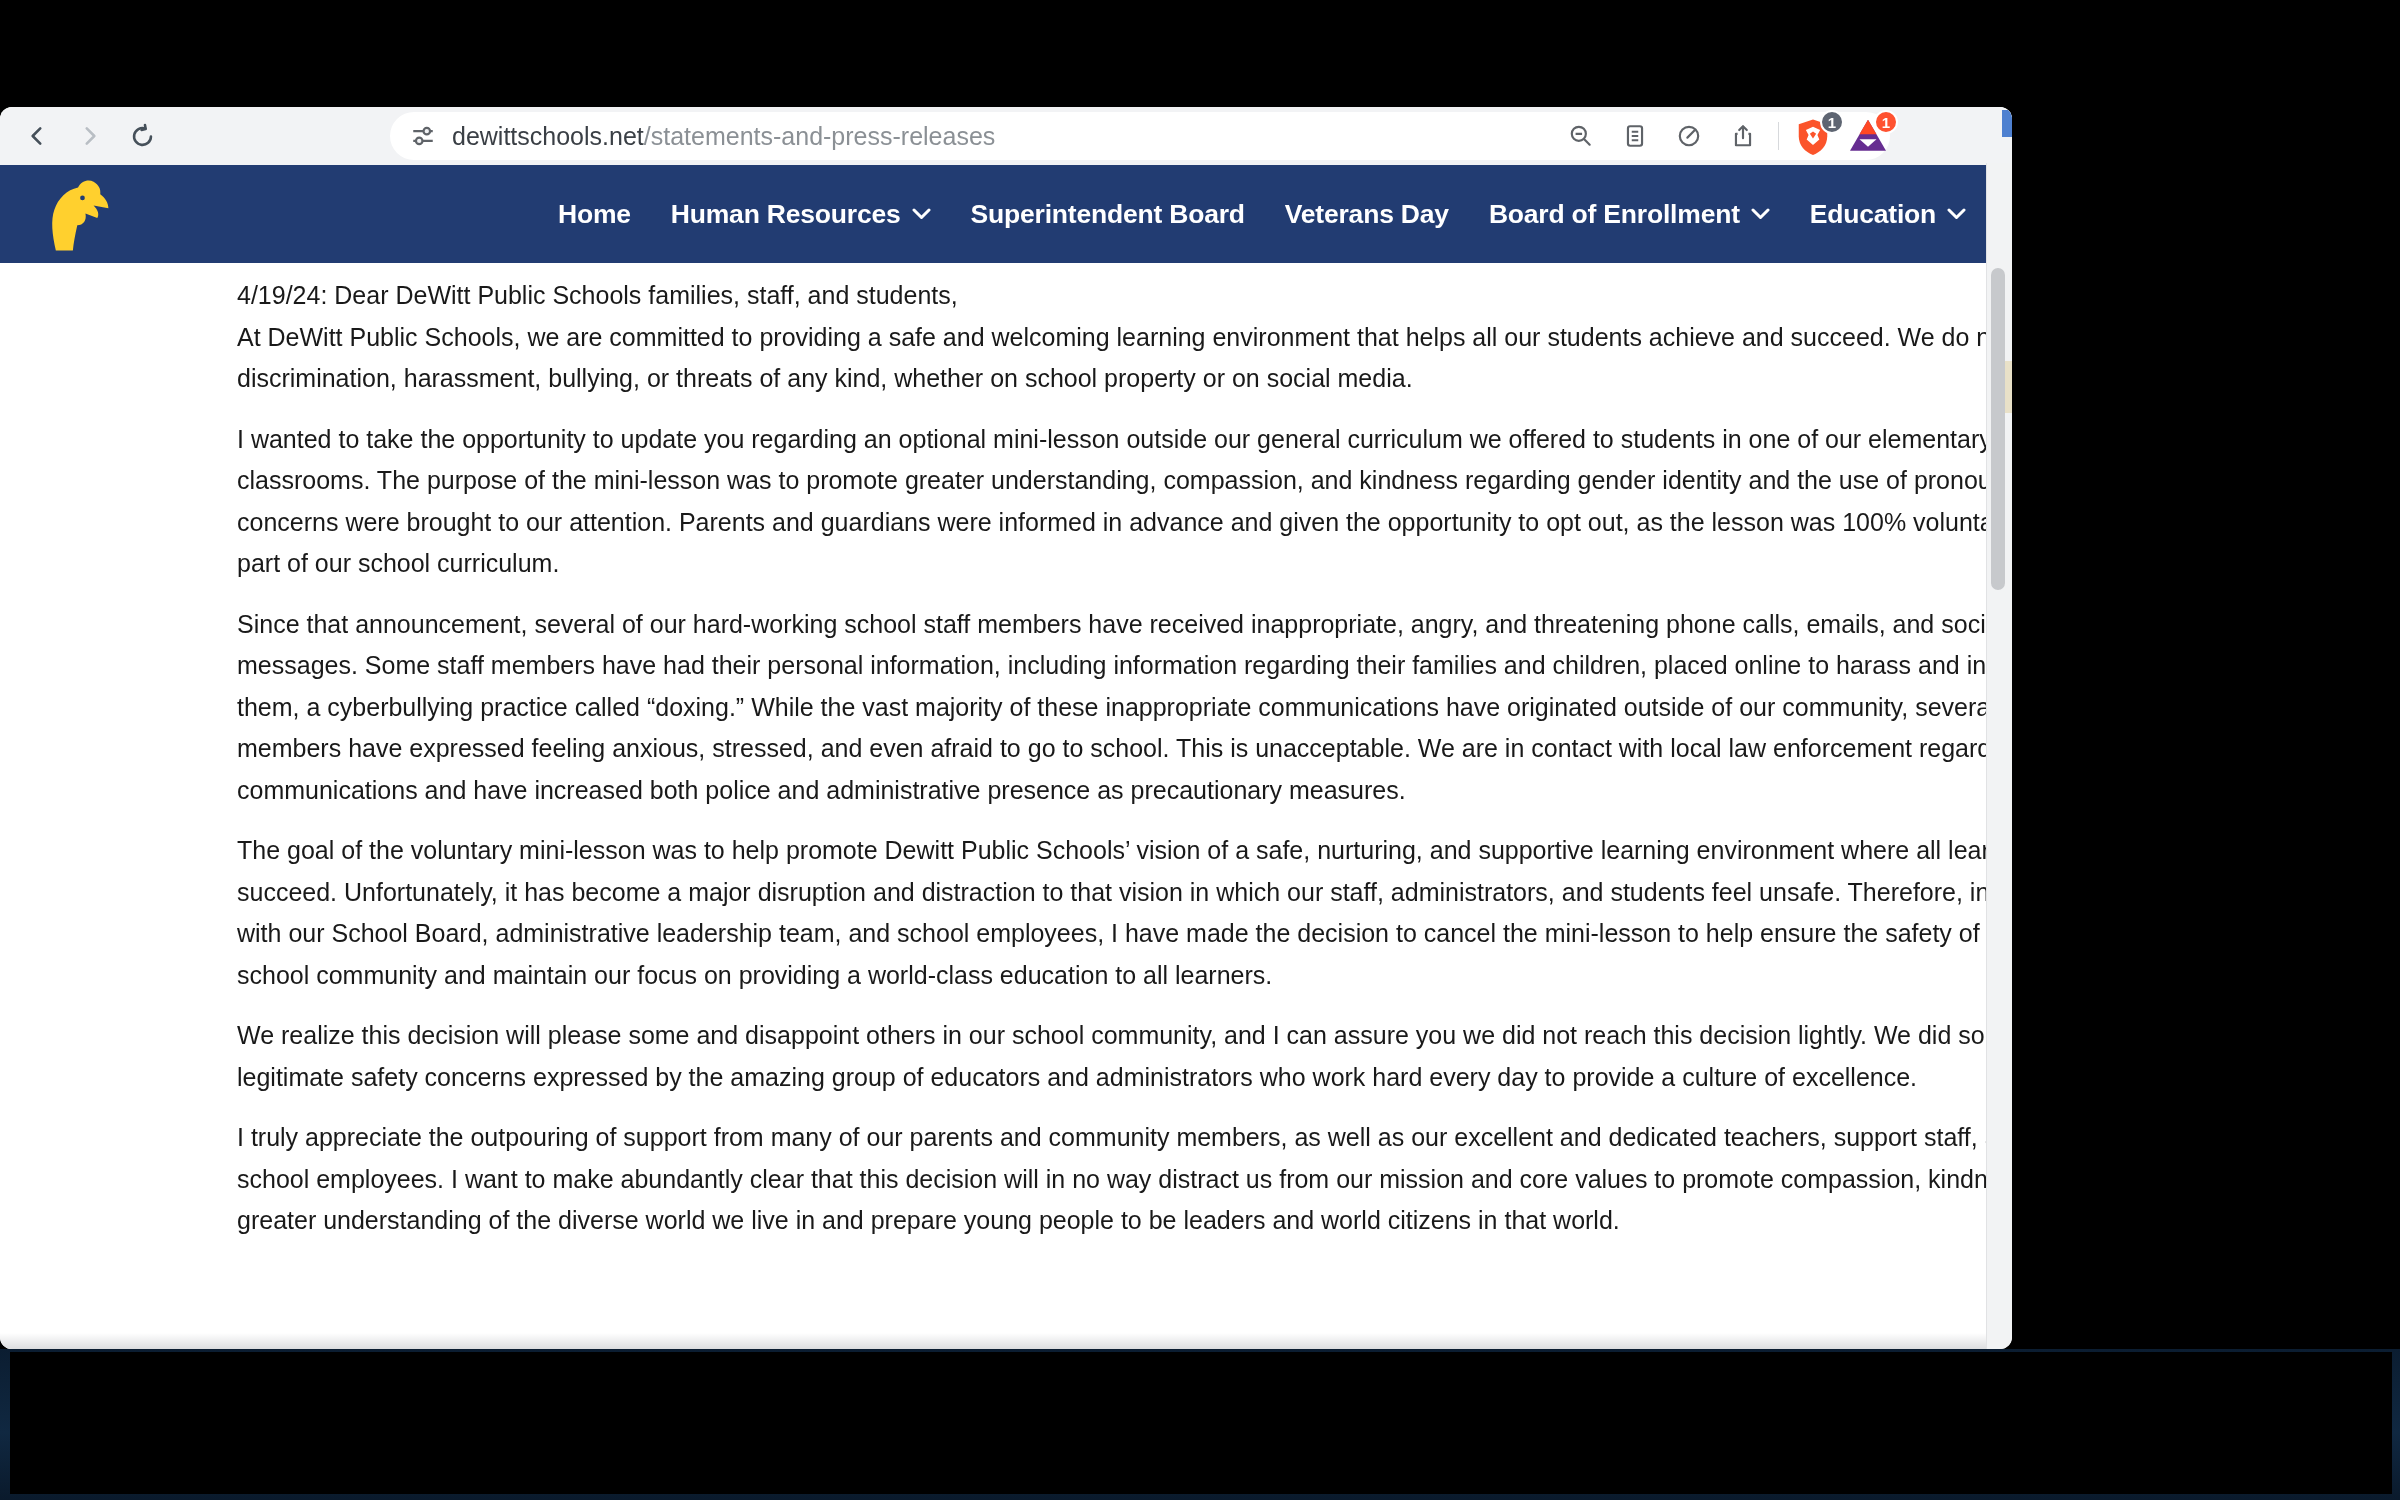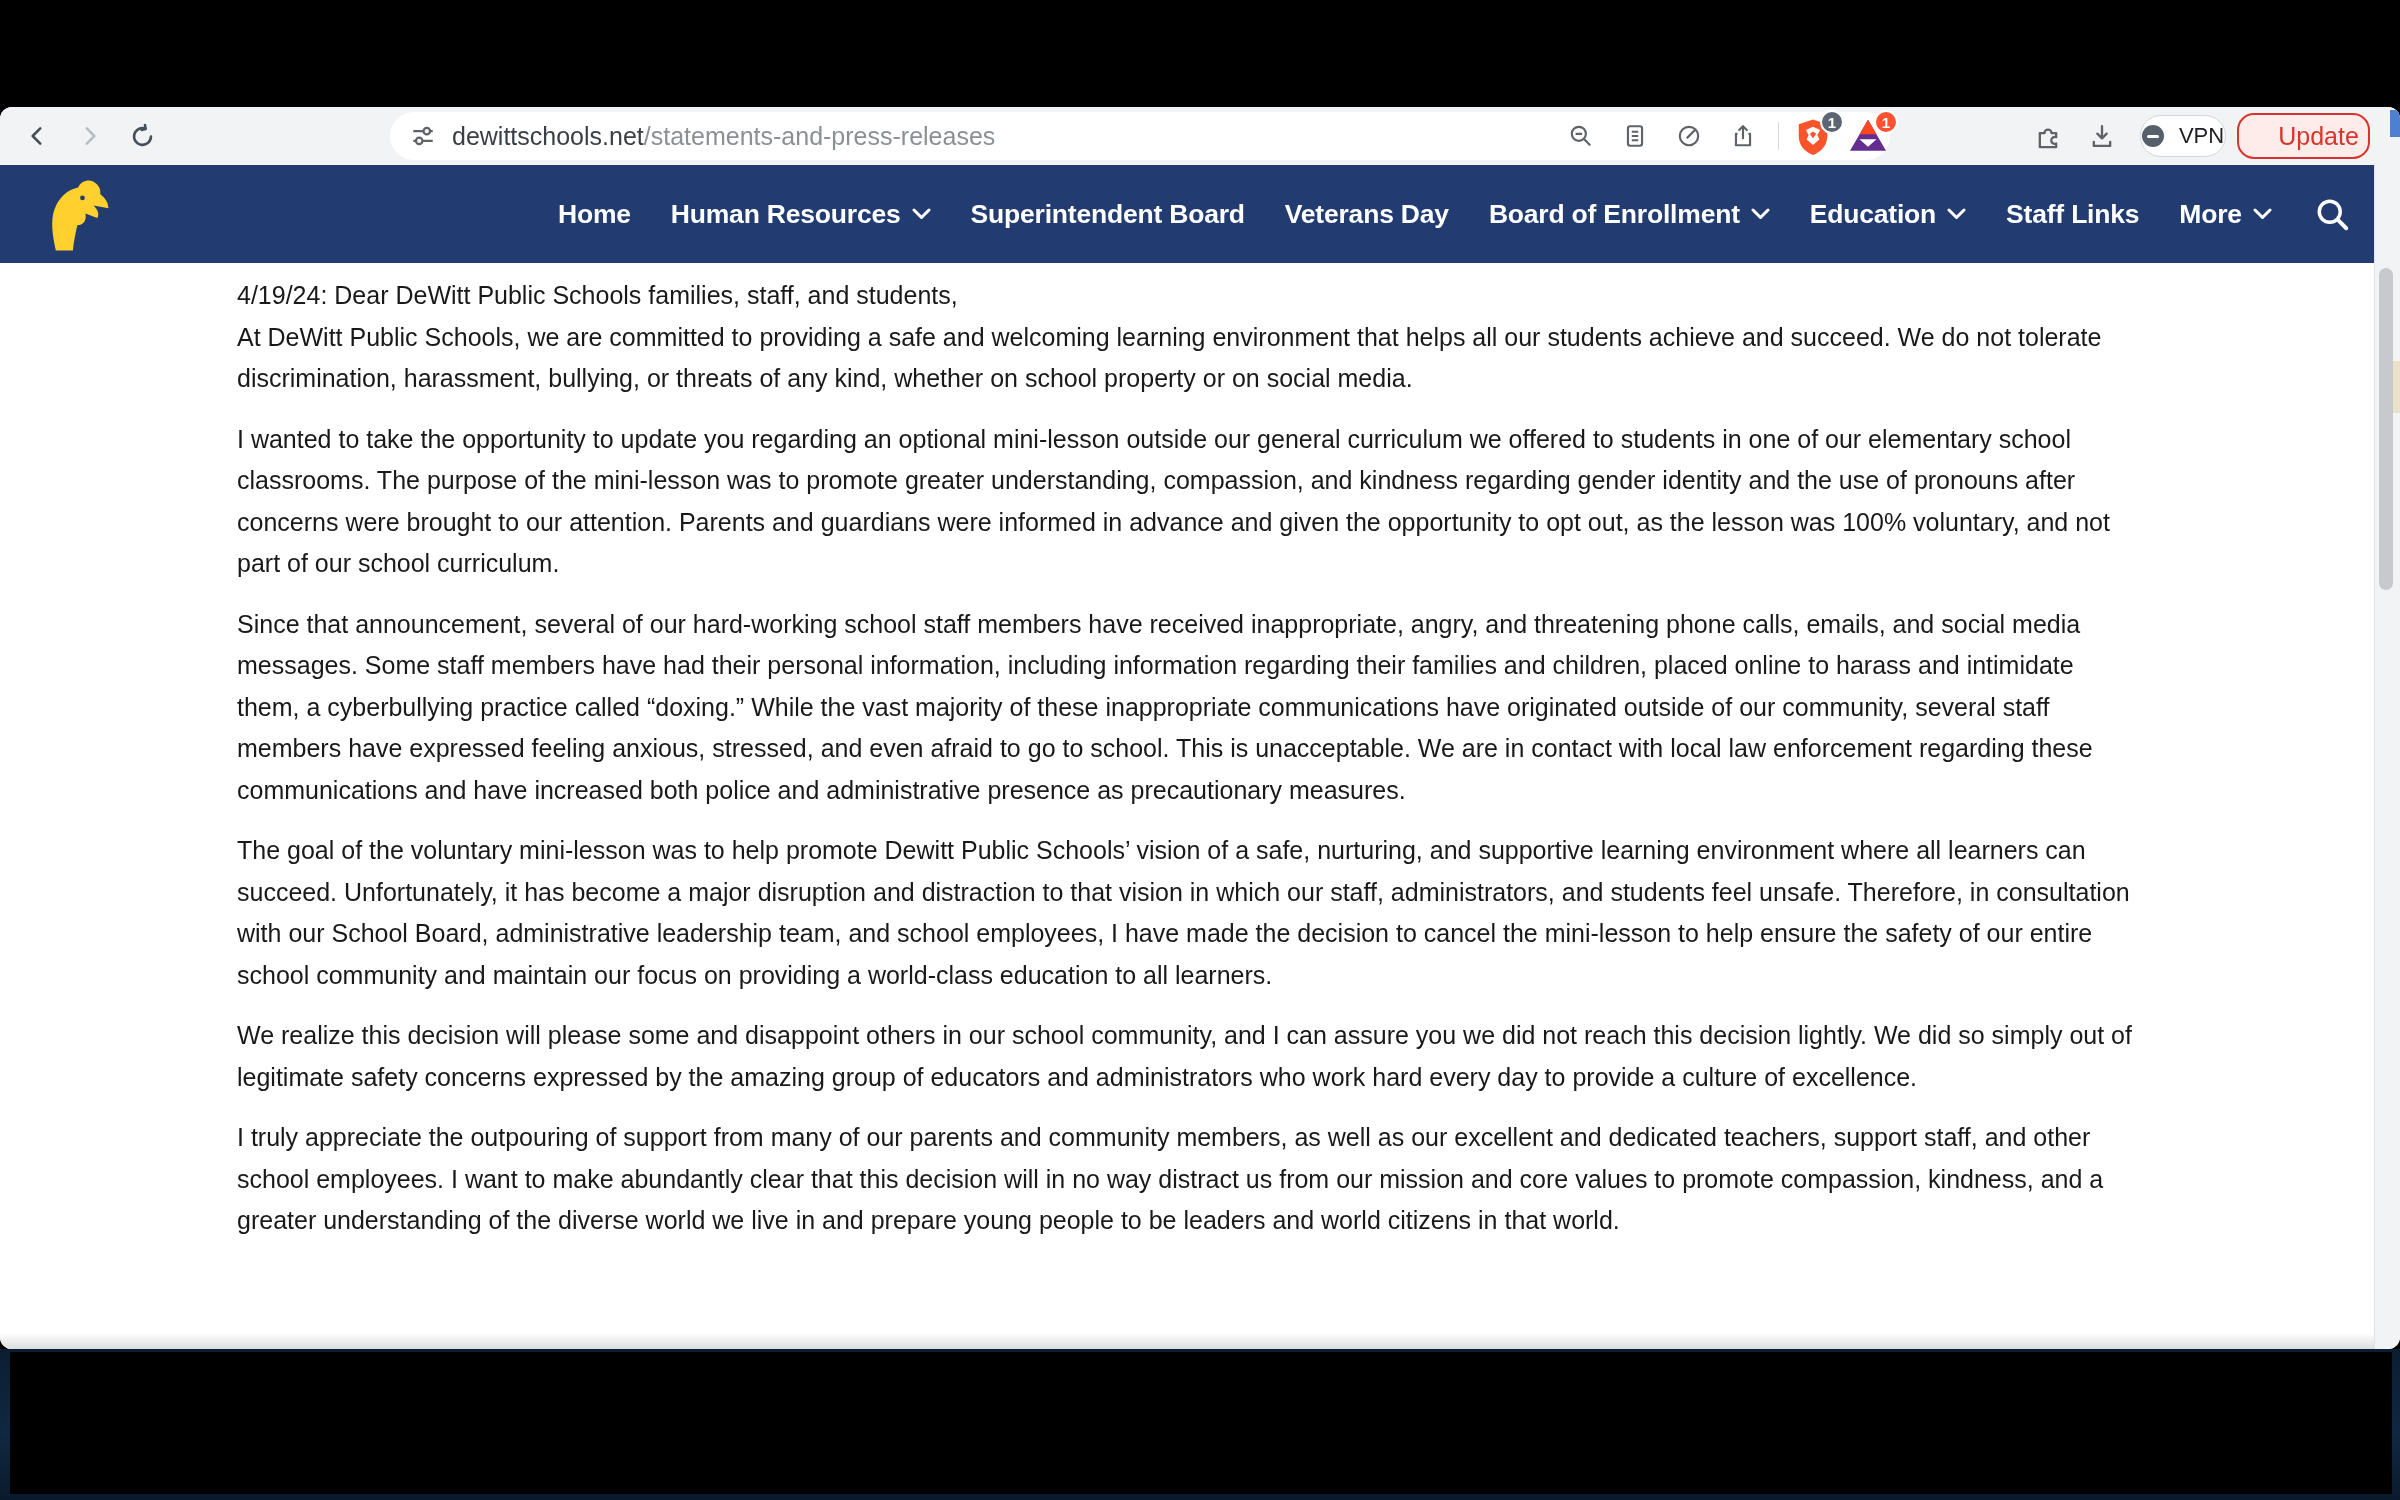--- a/index.html
+++ b/index.html
@@ -3,21 +3,21 @@
 <meta charset="utf-8">
 <style>
   html,body{margin:0;padding:0;background:#000;}
   .screen{position:relative;width:2400px;height:1500px;background:#000;overflow:hidden;
           font-family:"Liberation Sans",sans-serif;}
   
   .desktop-bottom{position:absolute;left:0;top:1349px;width:2400px;height:151px;
                   background:linear-gradient(180deg,#0b1d31 0%,#102841 55%,#0a1a2c 100%);}
   .black-panel{position:absolute;left:10px;top:3px;width:2382px;height:142px;background:#000;}
   
-  .window{position:absolute;left:0;top:107px;width:2400px;height:1242px;background:#fff;
+  .window{position:absolute;left:0;top:107px;width:2012px;height:1242px;background:#fff;
           border-radius:12px;overflow:hidden;}
   
   .toolbar{position:absolute;left:0;top:0;width:2400px;height:58px;background:#f2f3f5;}
   .tb-btn{position:absolute;top:13px;width:32px;height:32px;display:flex;align-items:center;justify-content:center;}
   .omnibox{position:absolute;left:390px;top:5px;width:1500px;height:48px;background:#fff;border-radius:24px;}
   .omni-ico{position:absolute;top:11px;width:26px;height:26px;}
   .url{position:absolute;left:62px;top:0;height:48px;display:flex;align-items:center;
        font-size:25px;color:#3a3f45;white-space:nowrap;}
   .url .path{color:#8b9095;}
   .omni-sep{position:absolute;left:1388px;top:10px;width:1px;height:28px;background:#d7d9dc;}

